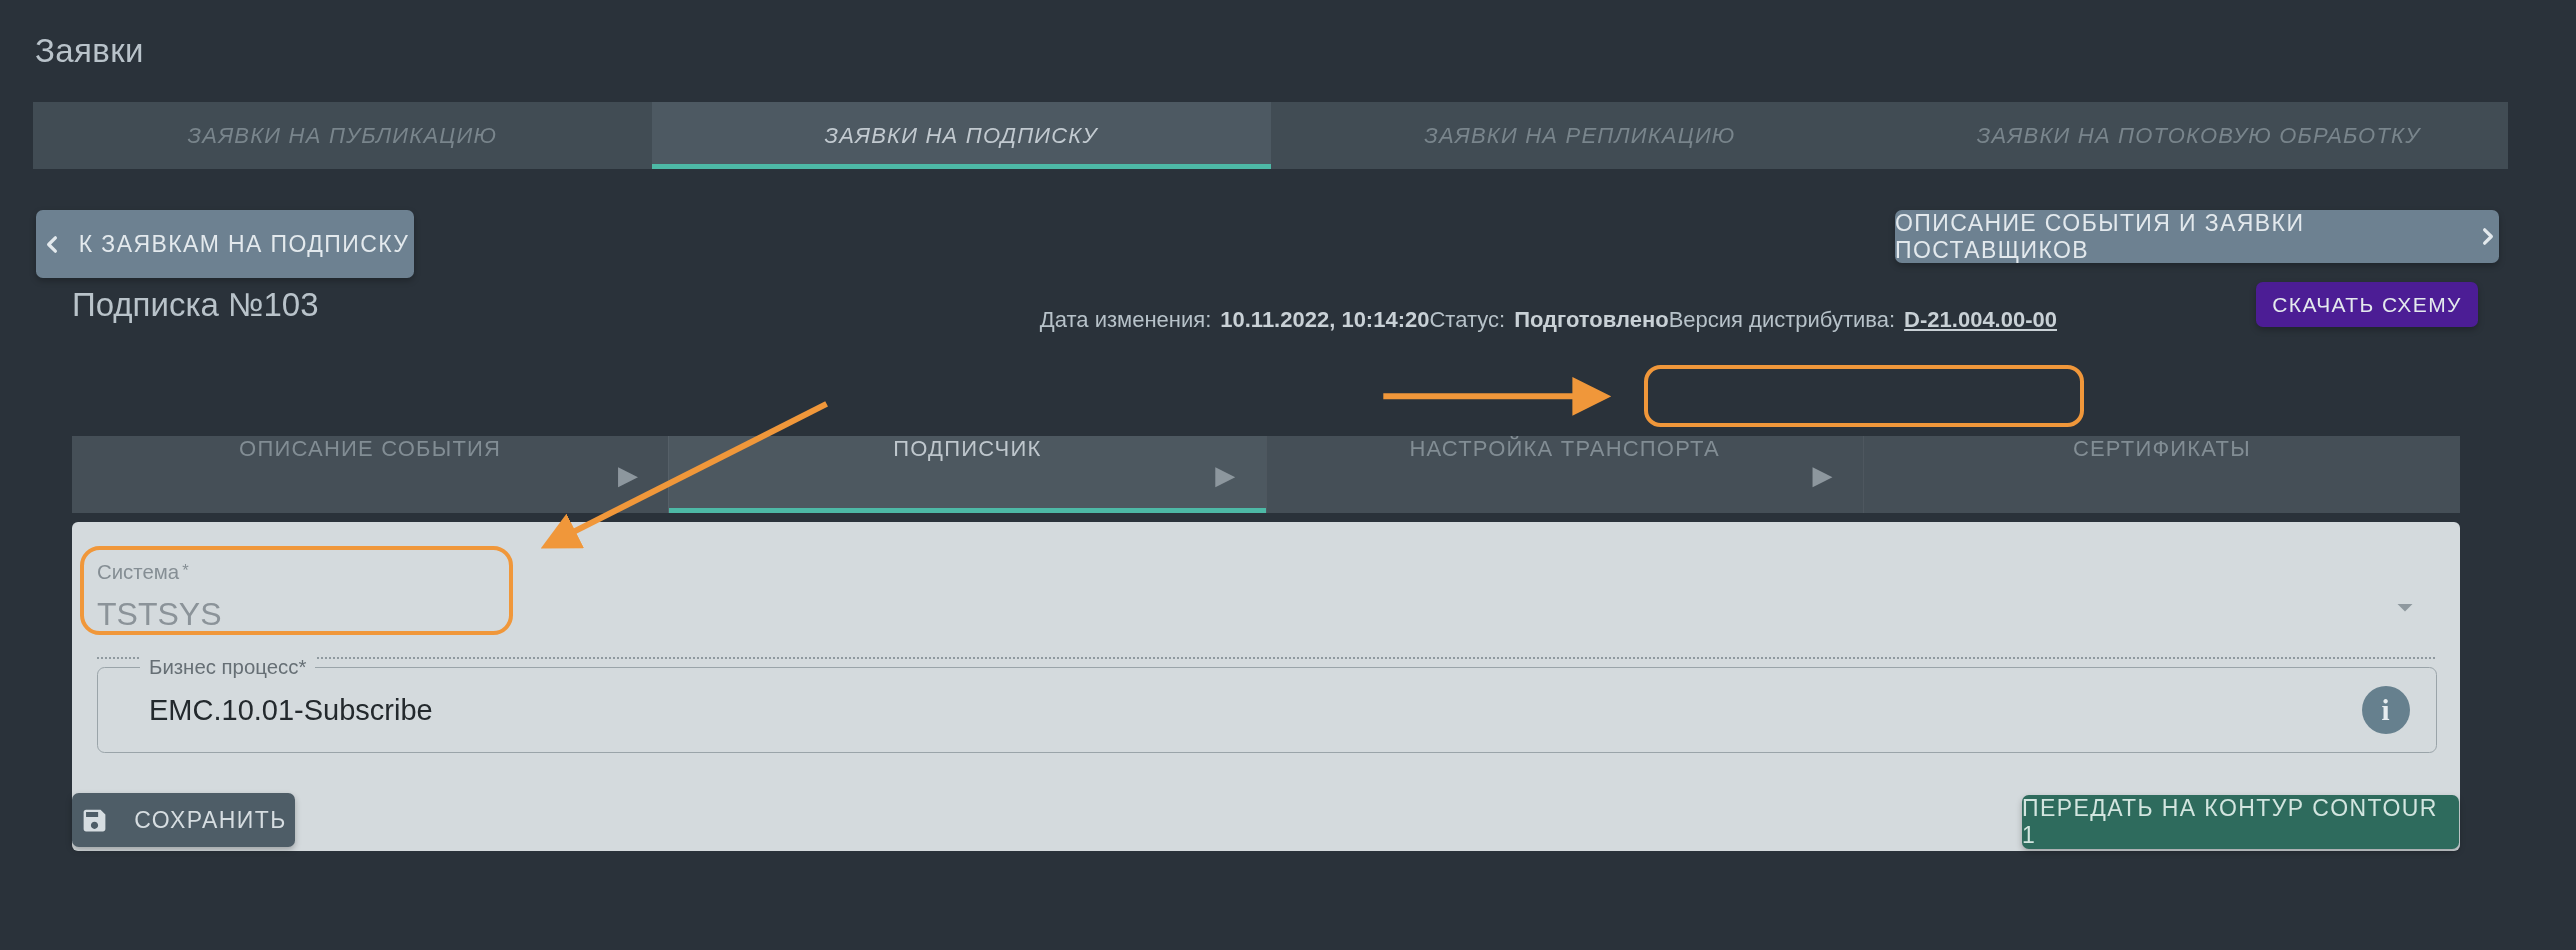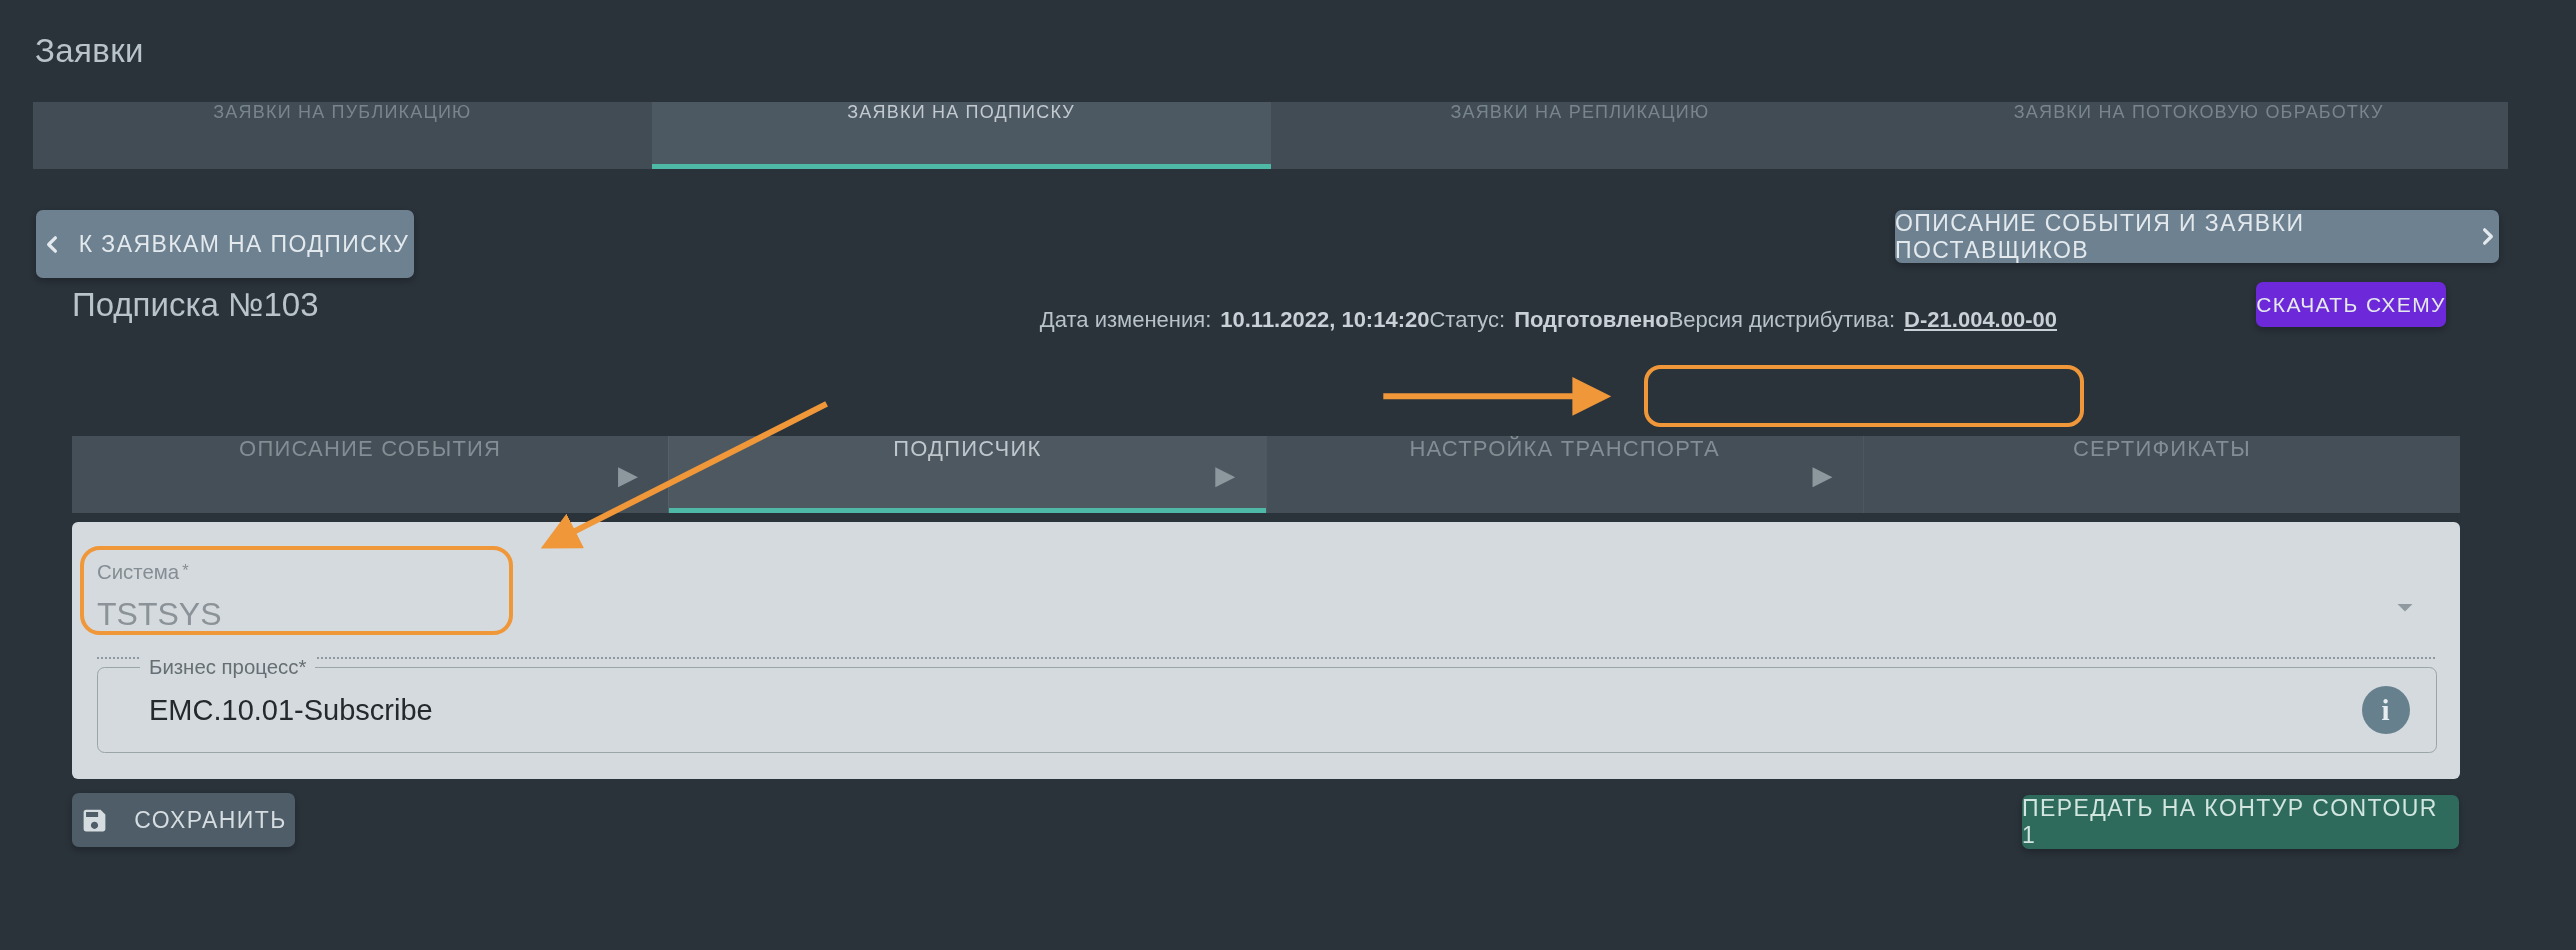--- a/index.html
+++ b/index.html
@@ -16,23 +16,23 @@
     position:absolute; left:35px; top:32px;
     font-size:33px; font-weight:400; color:#b9c3ca; letter-spacing:0.4px;
   }
 
   
   .main-tabs {
     position:absolute; left:33px; top:102px; width:2475px; height:67px;
     display:flex;
   }
   .main-tab {
-    flex:1 1 0; position:relative; display:flex; align-items:flex-start; justify-content:center;
-    background:#414c54; color:#79858c; font-size:18px; font-weight:500;
-    letter-spacing:1.2px; cursor:pointer; text-transform:uppercase;
+    flex:1 1 0; position:relative; display:flex; align-items:center; justify-content:center;
+    background:#414c54; color:#79858c; font-size:22px; font-weight:500;
+    letter-spacing:1.2px; cursor:pointer; text-transform:uppercase;font-style:italic;
   }
   .main-tab.active { background:#4d5962; color:#c2cad0; }
   .main-tab.active .tab-underline {
     position:absolute; left:0; right:0; bottom:0; height:5.3px; background:#4db9a6;
   }
 
   
   .btn {
     display:flex; align-items:center; justify-content:center;
     border-radius:6.8px; cursor:pointer; font-weight:500; letter-spacing:1.4px;
@@ -56,22 +56,22 @@
   }
   .meta-block {
     position:absolute; right:519px; top:286px;
     display:flex; align-items:flex-end;
   }
   .meta-row { font-size:22px; color:#b7c2c9; white-space:nowrap; line-height:26px; }
   .meta-row + .meta-row { margin-top:21px; }
   .meta-row .meta-value { font-weight:700; color:#c9d1d6; margin-left:9px; }
   .meta-row .meta-link { font-weight:700; color:#c9d1d6; margin-left:9px; text-decoration:underline; cursor:pointer;text-align:right; }
   .download-btn {
-    position:absolute; left:2256px; top:282px; width:190px; height:45px;
-    background:#6d28d9; color:#e3e9ed; font-size:21px;
+    position:absolute; left:2256px; top:282px; width:222px; height:45px;
+    background:#4c1d95; color:#e3e9ed; font-size:21px;
   }
 
   
   .step-tabs {
     position:absolute; left:72px; top:436px; width:2388px; height:77px;
     display:flex;
   }
   .step-tab {
     flex:1 1 0; position:relative; display:flex; justify-content:center;
     background:#454f57; color:#828d94; font-size:22px; font-weight:500;
@@ -82,21 +82,21 @@
   .step-tab.active .tab-underline {
     position:absolute; left:0; right:0; bottom:0; height:5.3px; background:#4db9a6;
   }
   .step-arrow {
     position:absolute; right:29px; top:50%; transform:translateY(-50%);
     font-family:"DejaVu Sans",sans-serif; font-size:26px; color:#8d979e; line-height:1;
   }
 
   
   .card {
-    position:absolute; left:72px; top:522px; width:2388px; height:257px;
+    position:absolute; left:72px; top:522px; width:2388px; height:329px;
     background:#d4dadd; border-radius:6px;padding-left:36px;
   }
   .system-field {
     position:absolute; left:25px; right:25px; top:39px; height:98px;
     border-bottom:2.3px dotted #8f999f; cursor:pointer;
   }
   .field-label { font-size:20.4px; color:#858e94; }
   .field-label .req { font-size:16.6px; vertical-align:top; margin-left:3px; }
   .system-value { margin-top:12px; font-size:32px; color:#8b9399; }
   .dropdown-icon {

